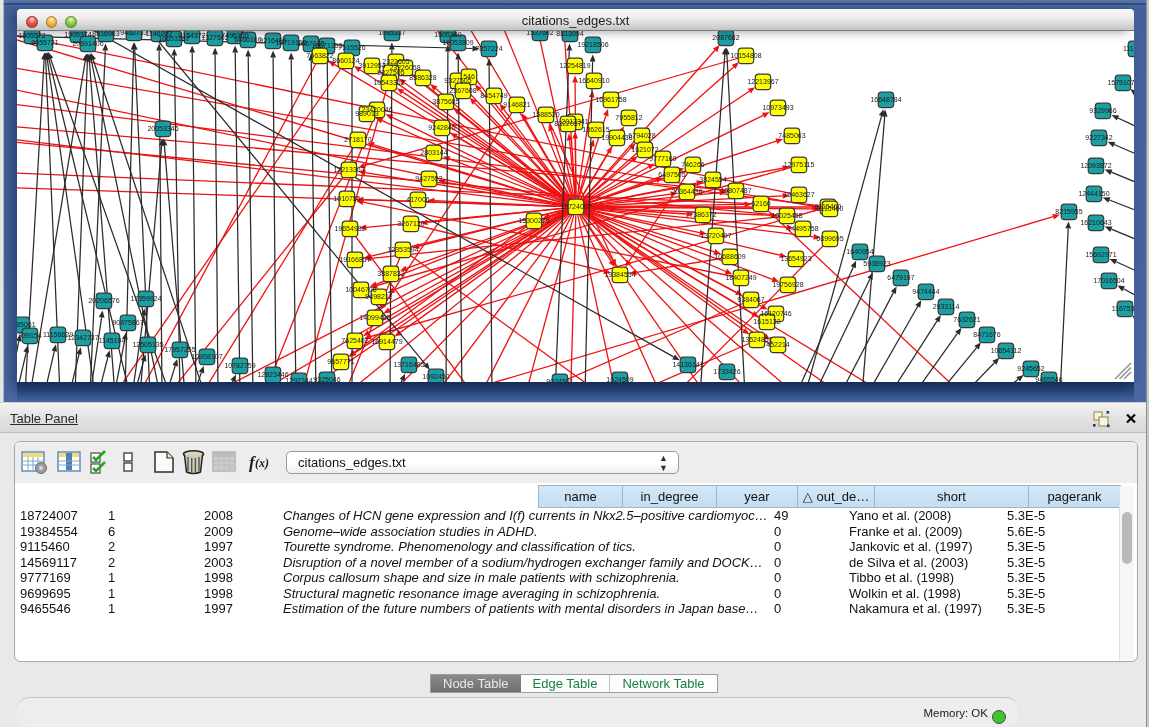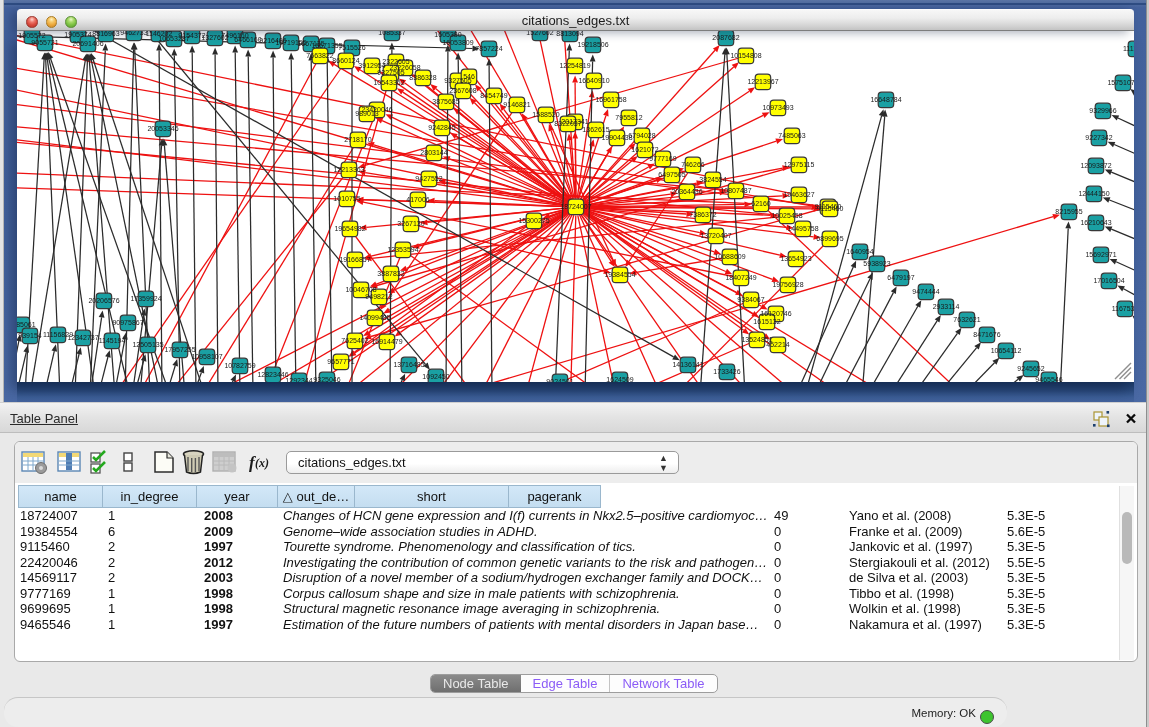--- a/index.html
+++ b/index.html
@@ -31,40 +31,40 @@
   border-bottom:1px solid #bdbdbd; border-top:1px solid #cfcfcf; }
 #panelhead .t { position:absolute; left:10px; top:8px; font-size:13px; color:#2a2a2a;text-decoration:underline; }
 #panelbody { position:absolute; left:0; top:433px; width:1146px; height:264px; background:#e9e9e9; }
 #container { position:absolute; left:14px; top:8px; width:1124px; height:221px;
   background:#ffffff; border:1px solid #a9a9a9; border-radius:6px; overflow:hidden; }
 #toolbar { position:absolute; left:0; top:0; width:100%; height:41px; background:#ededed; }
 #combo { position:absolute; left:271px; top:9px; width:393px; height:23px; background:linear-gradient(180deg,#ffffff 0%,#ffffff 55%,#ededed 100%);
   border:1px solid #9a9a9a; border-radius:5px; font-size:13px; color:#111; line-height:21px; padding-left:11px; }
 #combo .arr { position:absolute; right:10px; top:1px; font-size:9px; color:#333; line-height:10px; }
 
-#thead { position:absolute; left:3px; top:43px; width:1103px; height:23px; display:flex; }
+#thead { position:absolute; left:3px; top:43px; width:1103px; height:23px; display:flex;justify-content:flex-end; }
 #thead div { background:linear-gradient(180deg,#d3e8f8 0%,#c4ddf0 100%); border:1px solid #9ab7cd; border-left:none;
   font-size:13px; color:#111; text-align:center; line-height:21px; }
 #thead div:first-child { border-left:1px solid #9ab7cd; }
 #tbl { position:absolute; left:3px; top:66px; width:1074px; border-collapse:collapse; table-layout:fixed; }
 #tbl td { font-size:13px; color:#111; height:15.5px; padding:0 0 0 5px; white-space:nowrap; overflow:hidden; }
-#tbl .c1 { width:85px; padding-left:2px; } #tbl .c2 { width:94px; } #tbl .c3 { width:81px; padding-left:7px;font-weight:bold; }
+#tbl .c1 { width:85px; padding-left:2px; } #tbl .c2 { width:94px; } #tbl .c3 { width:81px; padding-left:7px; }
 #tbl .c4 { width:491px;font-style:italic; } #tbl .c5 { width:77px; } #tbl .c6 { width:154px; padding-left:3px; }
 #tbl .c7 { width:92px; padding-left:7px;margin-top:12px; }
 #vscroll { position:absolute; right:3px; top:44px; width:15px; height:174px; background:#f6f6f6; border-left:1px solid #e0e0e0; }
 #vscroll .thumb { position:absolute; left:2px; top:26px; width:10px; height:52px; background:#b9b9b9; border-radius:6px; }
 
 
 #tabs { position:absolute; left:430px; top:241px; height:19px; display:flex;
-  border:1px solid #9d9d9d; border-radius:5px; overflow:hidden; background:#fdfdfd; }
-#tabs div { font-size:13px; padding:0 12px; line-height:18px; color:#8b5cf6; }
+  border:1px solid #9d9d9d; border-radius:0; overflow:hidden; background:#fdfdfd; }
+#tabs div { font-size:13px; padding:0 12px; line-height:18px; color:#15803d; }
 #tabs .sel { background:linear-gradient(180deg,#8b8b8b,#6f6f6f); color:#e9e9e9; }
 #tabs .sep { padding:0; width:1px; background:#c4c4c4; }
 
-#statusbar { position:absolute; left:4px; top:697px; width:1003px; height:30px; background:#ededed; border-top:1px solid #c6c6c6;border-radius:14px; }
+#statusbar { position:absolute; left:16px; top:697px; width:1003px; height:30px; background:#ededed; border-top:1px solid #c6c6c6;border-radius:14px; }
 #statusbar .m { position:absolute; right:31px; top:9px; font-size:11.5px; color:#222; }
 #statusbar .dot { position:absolute; right:13px; top:12px; width:14px; height:14px; border-radius:50%;
   background:#3ec42f; border:1.5px solid #4a4a4a; }
 
 
 #ph-icons { position:absolute; right:6px; top:6px; width:56px; height:20px; }
 </style></head>
 <body>
 <div id="app">
   <div id="desktop"></div>
@@ -850,29 +850,20 @@
 <tr>
               <td class="c1">9115460</td>
               <td class="c2">2</td>
               <td class="c3">1997</td>
               <td class="c4">Tourette syndrome. Phenomenology and classification of tics.</td>
               <td class="c5">0</td>
               <td class="c6">Jankovic et al. (1997)</td>
               <td class="c7">5.3E-5</td>
             </tr>
 <tr>
-              <td class="c1">22420046</td>
-              <td class="c2">2</td>
-              <td class="c3">2012</td>
-              <td class="c4">Investigating the contribution of common genetic variants to the risk and pathogen…</td>
-              <td class="c5">0</td>
-              <td class="c6">Stergiakouli et al. (2012)</td>
-              <td class="c7">5.5E-5</td>
-            </tr>
-<tr>
               <td class="c1">14569117</td>
               <td class="c2">2</td>
               <td class="c3">2003</td>
               <td class="c4">Disruption of a novel member of a sodium/hydrogen exchanger family and DOCK…</td>
               <td class="c5">0</td>
               <td class="c6">de Silva et al. (2003)</td>
               <td class="c7">5.3E-5</td>
             </tr>
 <tr>
               <td class="c1">9777169</td>

